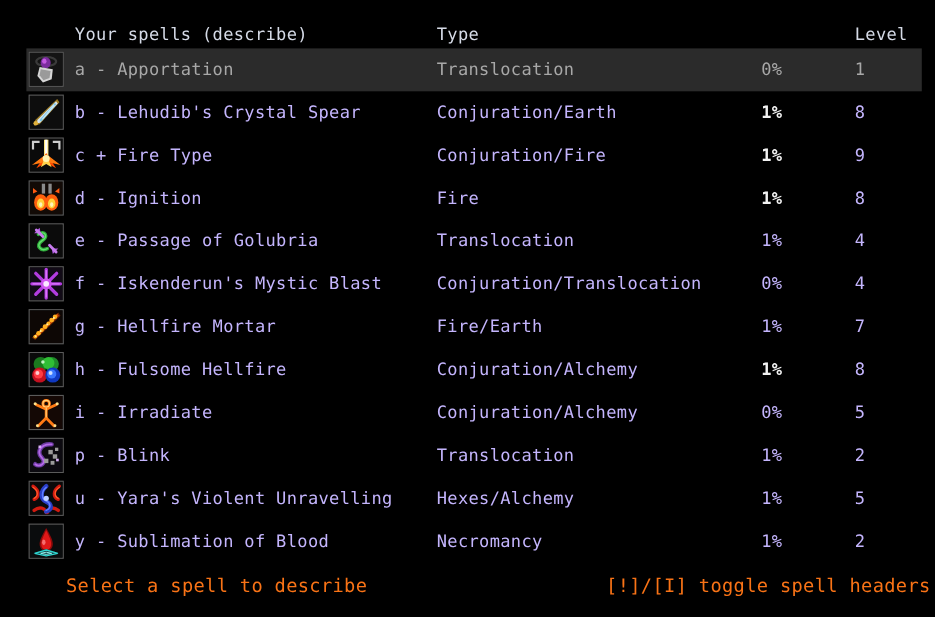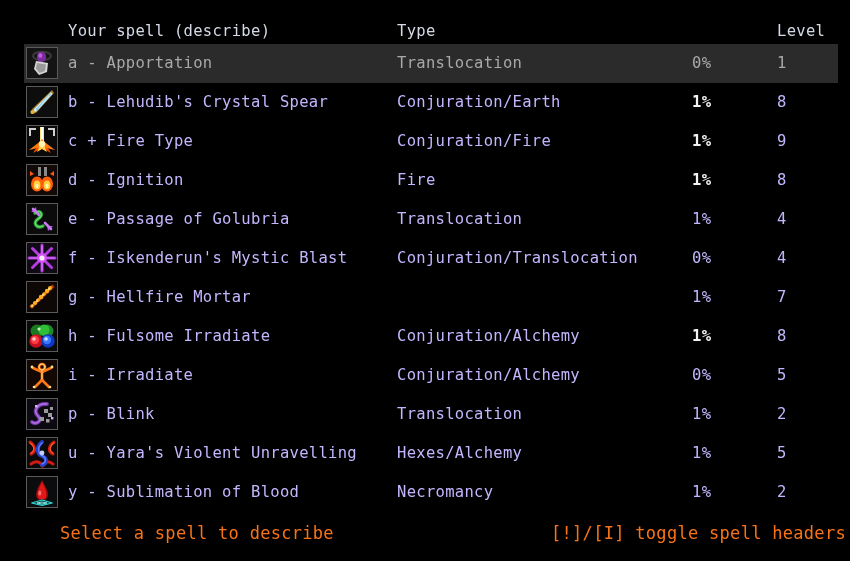--- a/index.html
+++ b/index.html
@@ -122,21 +122,21 @@
   }
   .f-left  { left: 60px; }
   .f-right { left: 551px; }
 </style>
 </head>
 <body>
 
 <div id="screen">
 
   <div class="header-row">
-    <div class="hcell h-name">Your spell (describe)</div>
+    <div class="hcell h-name">Your spells (describe)</div>
     <div class="hcell h-type">Type</div>
     <div class="hcell h-failure">Failure</div>
     <div class="hcell h-level">Level</div>
   </div>
 
   <div id="list">
       <div class="row selected">
         <div class="rowbg"></div>
         <div class="icon-box">
           <svg viewBox="0 0 30 30">
@@ -272,41 +272,42 @@
             </g>
             <g fill="#fff0a8">
               <circle cx="22" cy="7" r="0.9"></circle>
               <circle cx="16" cy="13" r="0.9"></circle>
               <circle cx="10" cy="19" r="0.9"></circle>
               <circle cx="5.5" cy="23.5" r="0.8"></circle>
             </g>
           </svg>
         </div>
         <div class="cell c-name">g - Hellfire Mortar</div>
+        <div class="cell c-type">Fire/Earth</div>
         <div class="cell c-failure">1%</div>
         <div class="cell c-level">7</div>
       </div>
       <div class="row">
         <div class="rowbg"></div>
         <div class="icon-box">
           <svg viewBox="0 0 30 30">
             <rect width="30" height="30" fill="#0a0a0a"></rect>
             <circle cx="10" cy="10" r="6.5" fill="#1a7a1f"></circle>
             <circle cx="20" cy="10" r="6.5" fill="#1f8a2a"></circle>
             <circle cx="17" cy="9" r="5.5" fill="#2fbe35"></circle>
             <circle cx="9" cy="20" r="6.8" fill="#c41020"></circle>
             <circle cx="8" cy="19" r="4.2" fill="#ff3b44"></circle>
             <circle cx="7" cy="18" r="1.8" fill="#ffc9cc"></circle>
             <circle cx="21" cy="20" r="6.8" fill="#0f38c0"></circle>
             <circle cx="20" cy="19" r="4.2" fill="#3a78ff"></circle>
             <circle cx="19" cy="18" r="1.8" fill="#cfe0ff"></circle>
             <circle cx="12" cy="8" r="1.6" fill="#bff0c0"></circle>
           </svg>
         </div>
-        <div class="cell c-name">h - Fulsome Irradiate</div>
+        <div class="cell c-name">h - Fulsome Hellfire</div>
         <div class="cell c-type">Conjuration/Alchemy</div>
         <div class="cell c-failure bold">1%</div>
         <div class="cell c-level">8</div>
       </div>
       <div class="row">
         <div class="rowbg"></div>
         <div class="icon-box">
           <svg viewBox="0 0 30 30">
             <rect width="30" height="30" fill="#140805"></rect>
             <g stroke="#ff7a14" stroke-width="2.6" stroke-linecap="round" fill="none">

